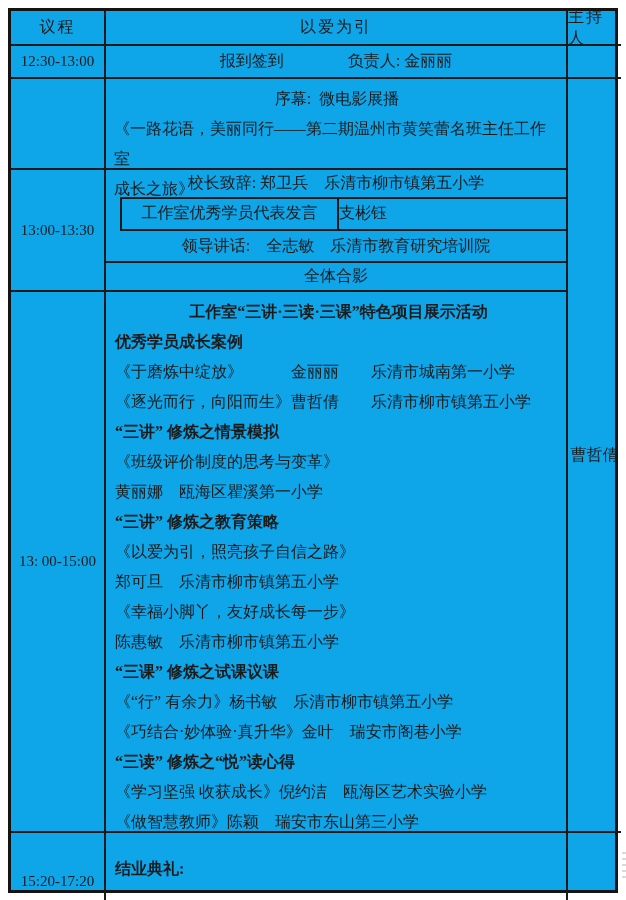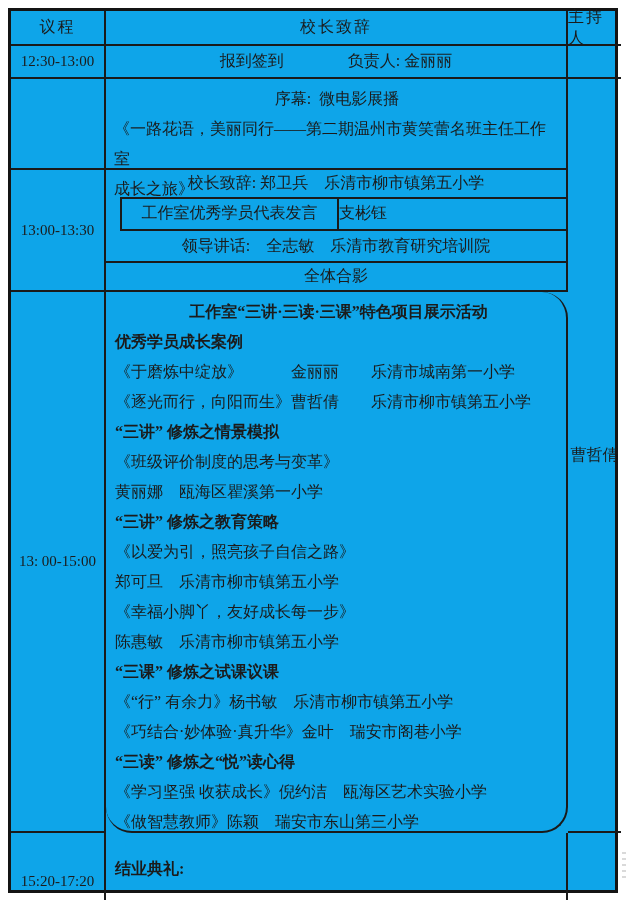--- a/index.html
+++ b/index.html
@@ -30,21 +30,21 @@
   
   .subwrap{flex-direction:column;align-items:stretch;justify-content:flex-start;padding:0;}
   .sub{box-sizing:border-box;display:flex;align-items:center;justify-content:center;font-size:16px;}
   .sub1{height:28px;}
   .sub2{height:32px;margin-left:14px;border:2px solid #1a1a1a;border-right:none;display:flex;align-items:stretch;}
   .sub2 .s2l{box-sizing:border-box;width:217px;border-right:2px solid #1a1a1a;display:flex;align-items:center;justify-content:center;}
   .sub2 .s2r{flex:1;display:flex;align-items:center;}
   .sub3{height:34px;border-bottom:2px solid #1a1a1a;}
   .sub4{height:28px;}
   
-  .showcase{flex-direction:column;align-items:stretch;justify-content:flex-start;padding:5px 4px 0 9px;border-radius:26px;}
+  .showcase{flex-direction:column;align-items:stretch;justify-content:flex-start;padding:5px 4px 0 9px;}
   .showcase .ln{line-height:30px;white-space:pre-wrap;font-size:16px;}
   .showcase .ln.b{font-weight:bold;}
   .showcase .ln.ctr{text-align:center;}
   
   .closing{flex-direction:column;align-items:stretch;justify-content:flex-start;padding:4px 6px 0 9px;}
   .closing .ln{line-height:28px;white-space:pre-wrap;margin-top:18px;}
   .closing .ln.b{font-weight:bold;}
   .closing .indent{padding-left:32px;}
   .host-name{writing-mode:horizontal-tb;font-size:16px;}
   .artifact{position:absolute;right:0px;top:852px;width:4px;height:26px;
@@ -52,21 +52,21 @@
 </style>
 </head>
 <body>
 
 <div class="table">
 
   <div class="cell header-cell" style="grid-row:1;grid-column:1;">
     <span>议程</span>
   </div>
   <div class="cell header-cell" style="grid-row:1;grid-column:2;">
-    <span>校长致辞</span>
+    <span>以爱为引</span>
   </div>
   <div class="cell header-cell last-col" style="grid-row:1;grid-column:3;">
     <span>主持人</span>
   </div>
 
   <div class="cell time-cell" style="grid-row:2;grid-column:1;">
     <span>12:30-13:00</span>
   </div>
   <div class="cell center-line" style="grid-row:2;grid-column:2;">
     <span>报到签到　　　　负责人: 金丽丽</span>

